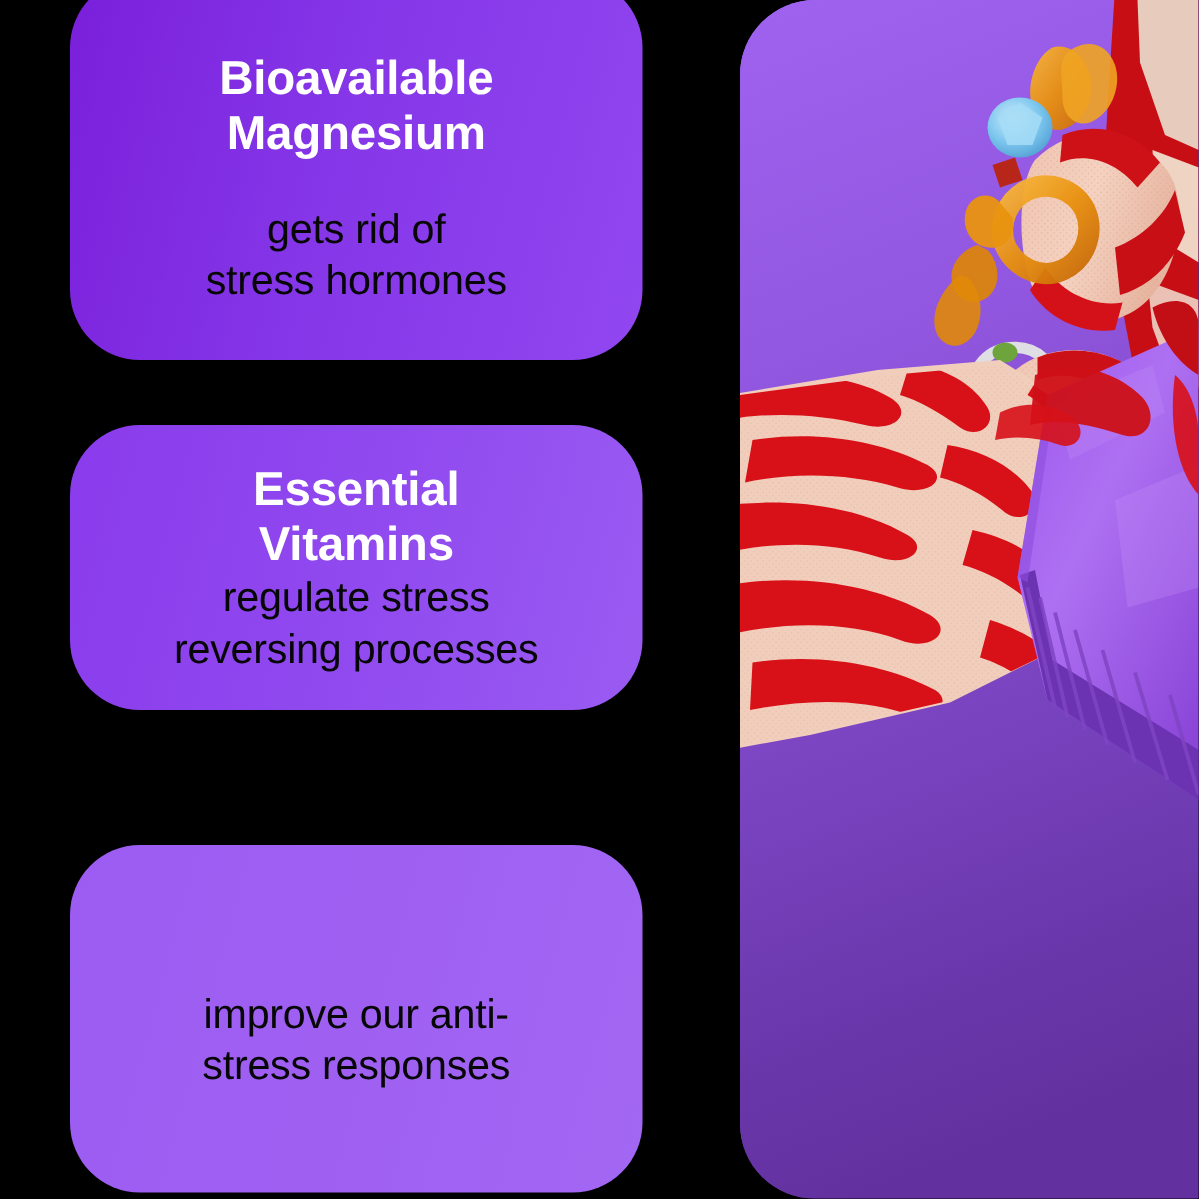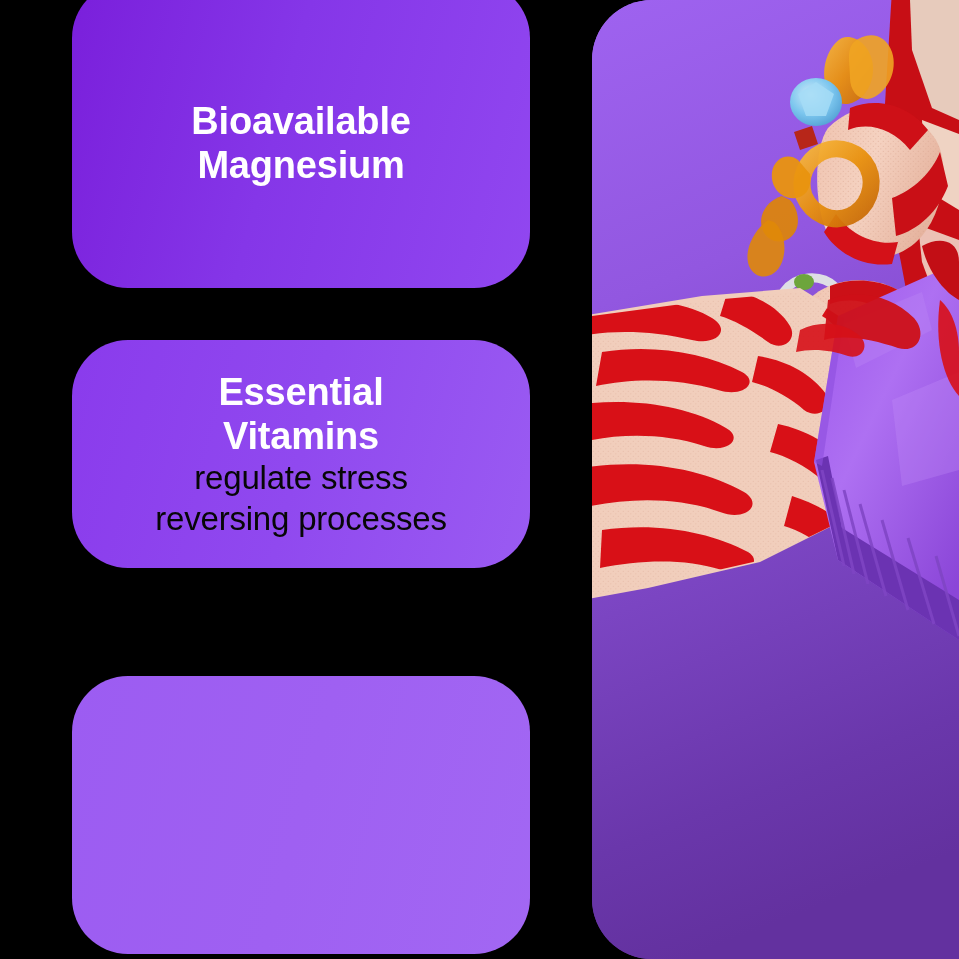--- a/index.html
+++ b/index.html
@@ -17,21 +17,21 @@
     position: relative;
     width: 959px;
     height: 959px;
     background: #000000;
     overflow: hidden;
   }
 
   
   .cards-column {
     position: absolute;
-    left: 72px;
+    left: 56px;
     top: 0;
     width: 458px;
     height: 959px;
   }
 
   .benefit-card {
     position: absolute;
     left: 0;
     width: 458px;
     border-radius: 56px;
@@ -114,30 +114,34 @@
 </head>
 <body>
 
 <div class="stage">
 
   <div class="cards-column">
 
     <div class="benefit-card card-1">
       <h2 class="card-title">Bioavailable
 Magnesium</h2>
+      <p class="card-subtitle">gets rid of
+stress hormones</p>
     </div>
 
     <div class="benefit-card card-2">
       <h2 class="card-title">Essential
 Vitamins</h2>
       <p class="card-subtitle">regulate stress
 reversing processes</p>
     </div>
 
     <div class="benefit-card card-3">
+      <p class="card-subtitle">improve our anti-
+stress responses</p>
     </div>
 
   </div>
 
   <div class="hero-panel">
     <div class="hero-photo">
       <svg viewBox="0 0 367 959" preserveAspectRatio="none" xmlns="http://www.w3.org/2000/svg">
         <defs>
           <linearGradient id="bgGrad" x1="0.1" y1="0" x2="0.25" y2="1">
             <stop offset="0" stop-color="#9E62EF"></stop>

